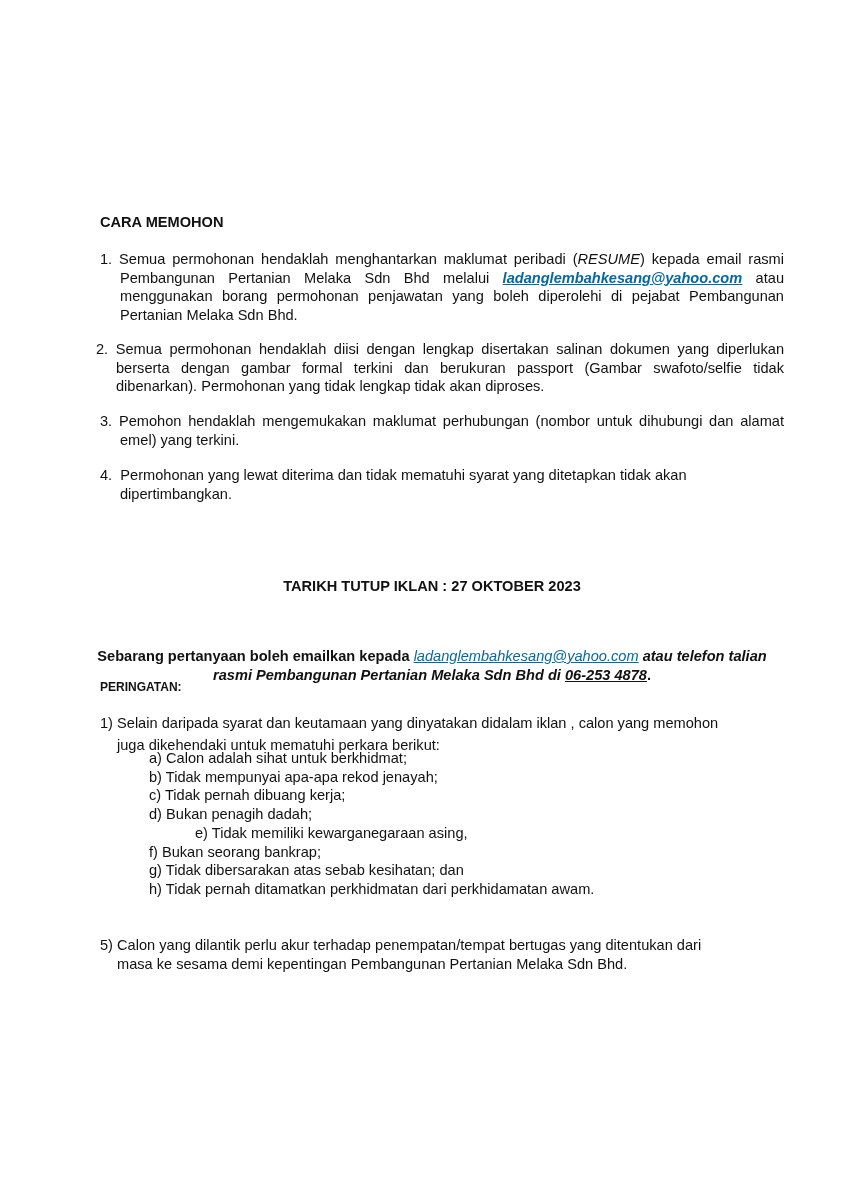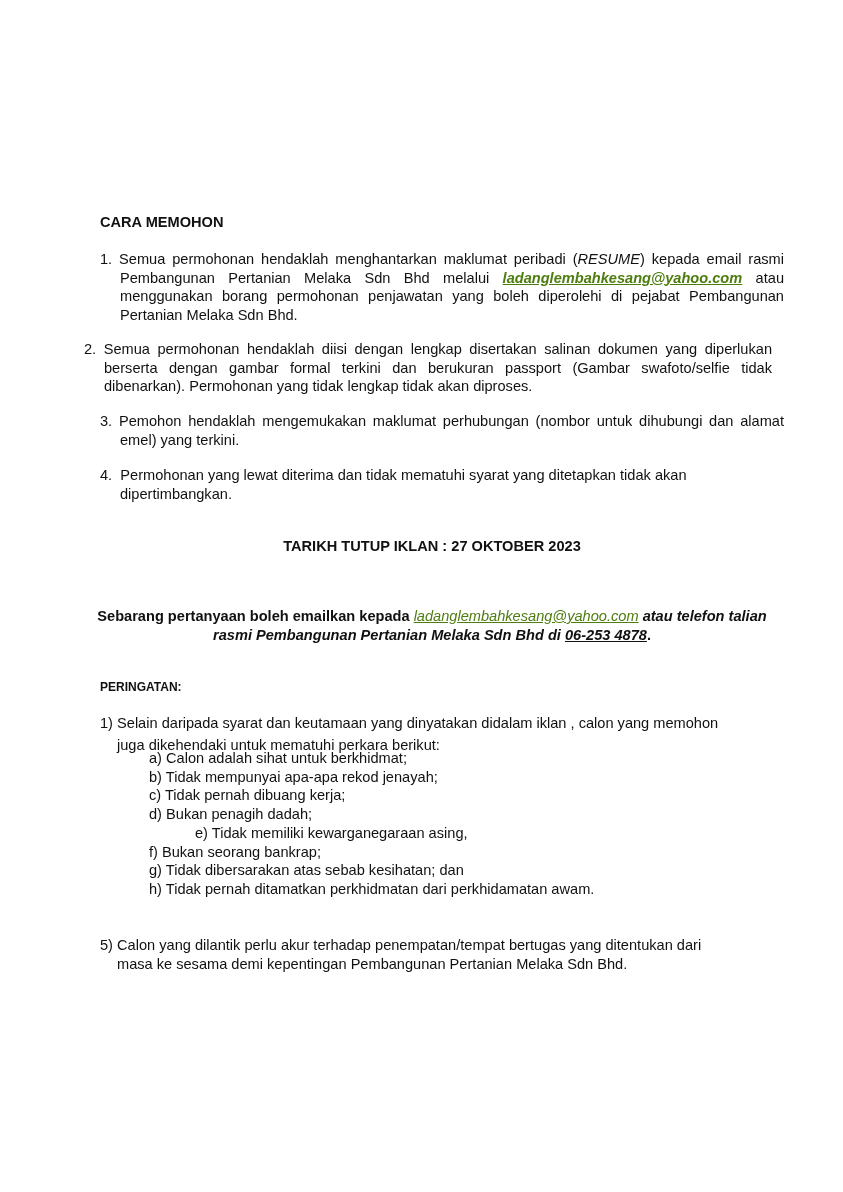--- a/index.html
+++ b/index.html
@@ -3,37 +3,37 @@
 <meta charset="utf-8">
 <style>
   html, body { margin: 0; padding: 0; background: #ffffff; }
   body { width: 843px; height: 1192px; position: relative; overflow: hidden;
          font-family: "Liberation Sans", sans-serif; color: #111111; font-size: 14.6px; }
   .abs { position: absolute; }
   .h { font-weight: bold; }
   .para { left: 100px; width: 664px; line-height: 18.5px; }
   .just { text-align: justify; }
   .indent { padding-left: 20px; text-indent: -20px; }
-  .link { color: #4d7c0f; text-decoration: underline; font-style: italic; }
+  .link { color: #0369a1; text-decoration: underline; font-style: italic; }
   .blink { font-weight: bold; }
-  .center { text-align: center; }
+  .center { text-align: center; margin-top: 40px; }
   .it { font-style: italic; }
   .ul { text-decoration: underline; }
   .sub { position: absolute; left: 149px; line-height: 18.6px; text-align: right; }
 </style>
 </head>
 <body>
 
 <div class="abs h" style="left:100px; top:214px;">CARA MEMOHON</div>
 
 <div class="abs para just indent" style="top:250px;">
   <span>1.</span>&nbsp;<span>Semua permohonan hendaklah menghantarkan maklumat peribadi (</span><i>RESUME</i><span>) kepada email rasmi Pembangunan Pertanian Melaka Sdn Bhd melalui </span><a class="link blink">ladanglembahkesang@yahoo.com</a><span> atau menggunakan borang permohonan penjawatan yang boleh diperolehi di pejabat Pembangunan Pertanian Melaka Sdn Bhd.</span>
 </div>
 
-<div class="abs para just indent" style="top:340px; left:84px; width:668px;">
+<div class="abs para just indent" style="top:340px; left:96px; width:668px;">
   <span>2.</span>&nbsp;<span>Semua permohonan hendaklah diisi dengan lengkap disertakan salinan dokumen yang diperlukan berserta dengan gambar formal terkini dan berukuran passport (Gambar swafoto/selfie tidak dibenarkan). Permohonan yang tidak lengkap tidak akan diproses.</span>
 </div>
 
 <div class="abs para just indent" style="top:412px;">
   <span>3.</span>&nbsp;<span>Pemohon hendaklah mengemukakan maklumat perhubungan (nombor untuk dihubungi dan alamat emel) yang terkini.</span>
 </div>
 
 <div class="abs para indent" style="top:466px; width:620px;">
   <span>4.</span>&nbsp;&nbsp;<span>Permohonan yang lewat diterima dan tidak mematuhi syarat yang ditetapkan tidak akan dipertimbangkan.</span>
 </div>

